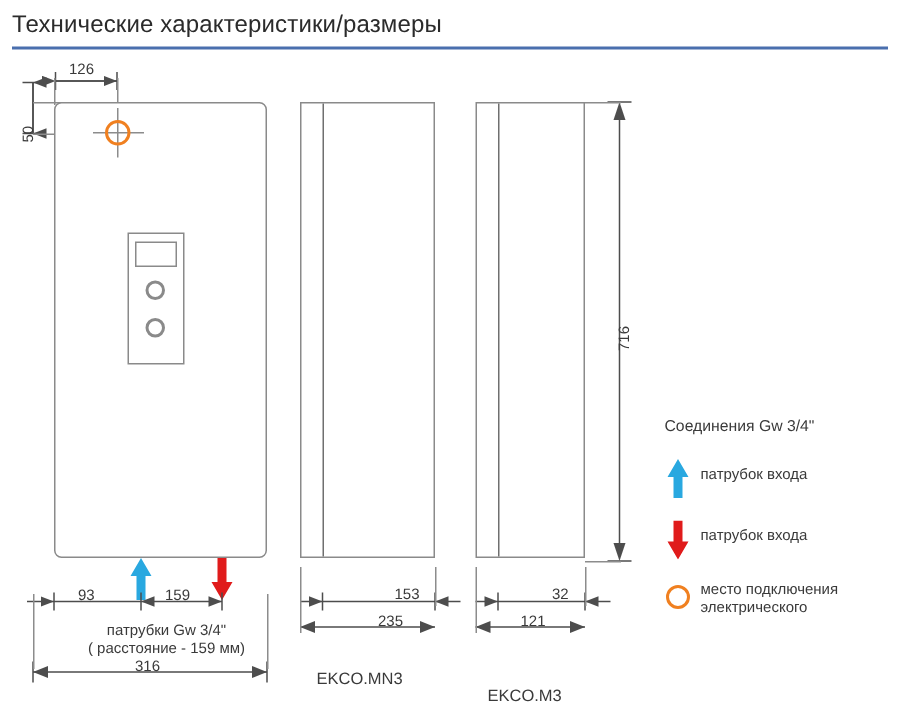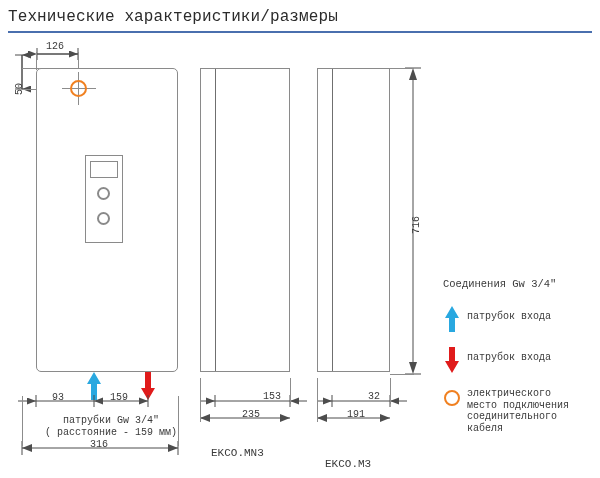--- a/index.html
+++ b/index.html
@@ -14,21 +14,20 @@
     font-family: "Liberation Sans", sans-serif;
     color: #333333;
     position: relative;
     overflow: hidden;
   }
 
   #page {
     position: relative;
     width: 600px;
     height: 478px;
-    font-family: Liberation Mono, monospace;
   }
 
   
   .title-bar {
     position: absolute;
     left: 8px;
     top: 6px;
     width: 584px;
   }
   .title-text {
@@ -341,21 +340,21 @@
     <line x1="20" y1="3" x2="20" y2="15" stroke="#4d4d4d" stroke-width="1"></line>
     <line x1="95" y1="3" x2="95" y2="15" stroke="#4d4d4d" stroke-width="1"></line>
   </svg>
   <div class="dim-text" style="left:263px; top:391px;">153</div>
 
   <svg class="abs" style="left:195px;top:410px;width:120px;height:16px;">
     <line x1="5" y1="8" x2="95" y2="8" stroke="#4d4d4d" stroke-width="1"></line>
     <polygon points="5,8 15,4 15,12" fill="#4d4d4d"></polygon>
     <polygon points="95,8 85,4 85,12" fill="#4d4d4d"></polygon>
   </svg>
-  <div class="dim-text" style="left:242px; top:409px;">235</div>
+  <div class="dim-text" style="left:252px; top:409px;">235</div>
   <div class="ext-line" style="left:200px; top:378px; height:44px;"></div>
   <div class="ext-line" style="left:290px; top:378px; height:26px;"></div>
 
   <div class="view-label" style="left:211px; top:447px;">EKCO.MN3</div>
 
   <div class="panel-side" id="side-m3">
     <div class="seam"></div>
   </div>
 
   <svg class="abs" style="left:312px;top:392px;width:110px;height:18px;">
@@ -367,21 +366,21 @@
     <line x1="20" y1="3" x2="20" y2="15" stroke="#4d4d4d" stroke-width="1"></line>
     <line x1="78" y1="3" x2="78" y2="15" stroke="#4d4d4d" stroke-width="1"></line>
   </svg>
   <div class="dim-text" style="left:368px; top:391px;">32</div>
 
   <svg class="abs" style="left:312px;top:410px;width:110px;height:16px;">
     <line x1="5" y1="8" x2="78" y2="8" stroke="#4d4d4d" stroke-width="1"></line>
     <polygon points="5,8 15,4 15,12" fill="#4d4d4d"></polygon>
     <polygon points="78,8 68,4 68,12" fill="#4d4d4d"></polygon>
   </svg>
-  <div class="dim-text" style="left:347px; top:409px;">191</div>
+  <div class="dim-text" style="left:347px; top:409px;">121</div>
   <div class="ext-line" style="left:317px; top:378px; height:44px;"></div>
   <div class="ext-line" style="left:390px; top:378px; height:26px;"></div>
 
   <div class="view-label" style="left:325px; top:422px;margin-top:36px;">EKCO.M3</div>
 
   <svg class="abs" style="left:398px;top:60px;width:30px;height:322px;">
     <line x1="15" y1="12" x2="15" y2="310" stroke="#4d4d4d" stroke-width="1"></line>
     <polygon points="15,8 11,20 19,20" fill="#4d4d4d"></polygon>
     <polygon points="15,314 11,302 19,302" fill="#4d4d4d"></polygon>
     <line x1="7" y1="8" x2="23" y2="8" stroke="#4d4d4d" stroke-width="1"></line>
@@ -411,20 +410,19 @@
         </svg>
       </div>
       <div class="legend-label">патрубок входа</div>
     </div>
 
     <div class="legend-row">
       <div class="legend-icon">
         <div class="legend-ring"></div>
       </div>
       <div class="legend-label multi">
+        <div>место подключения</div>
         <div>электрического</div>
-        <div>место подключения</div>
-        <div>соединительного кабеля</div>
       </div>
     </div>
   </div>
 
 </div>
 
 </body></html>

